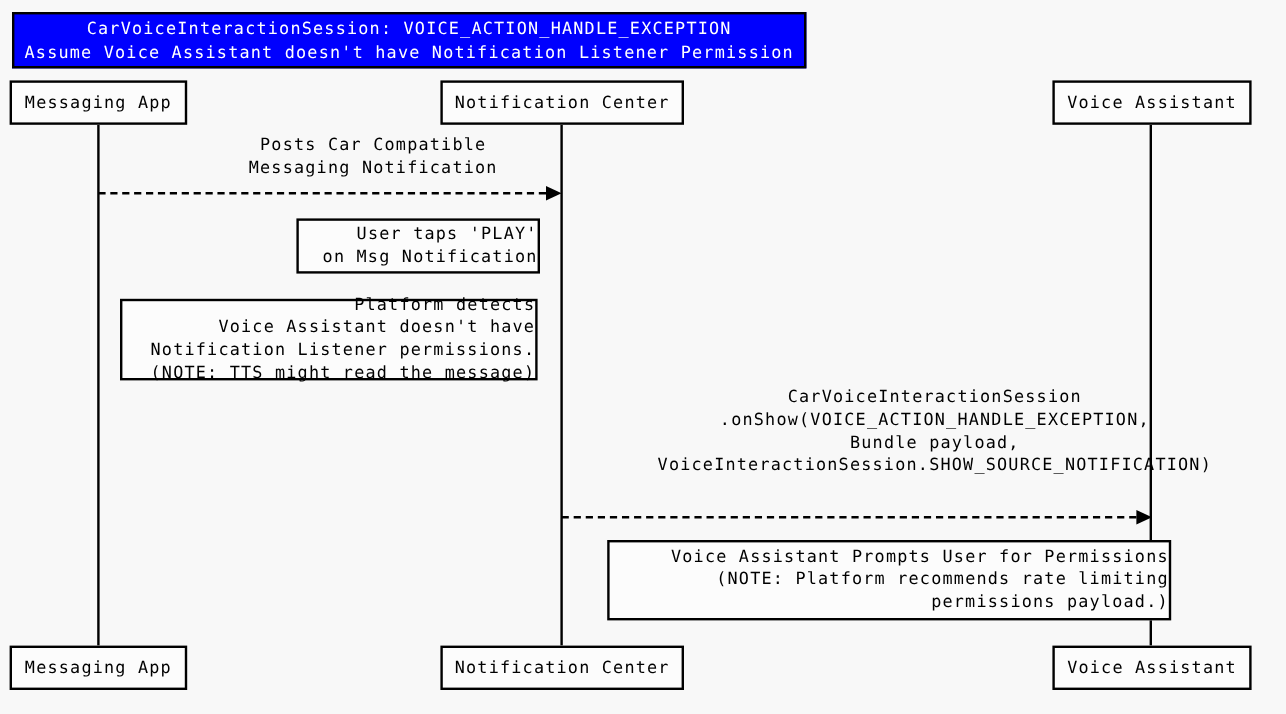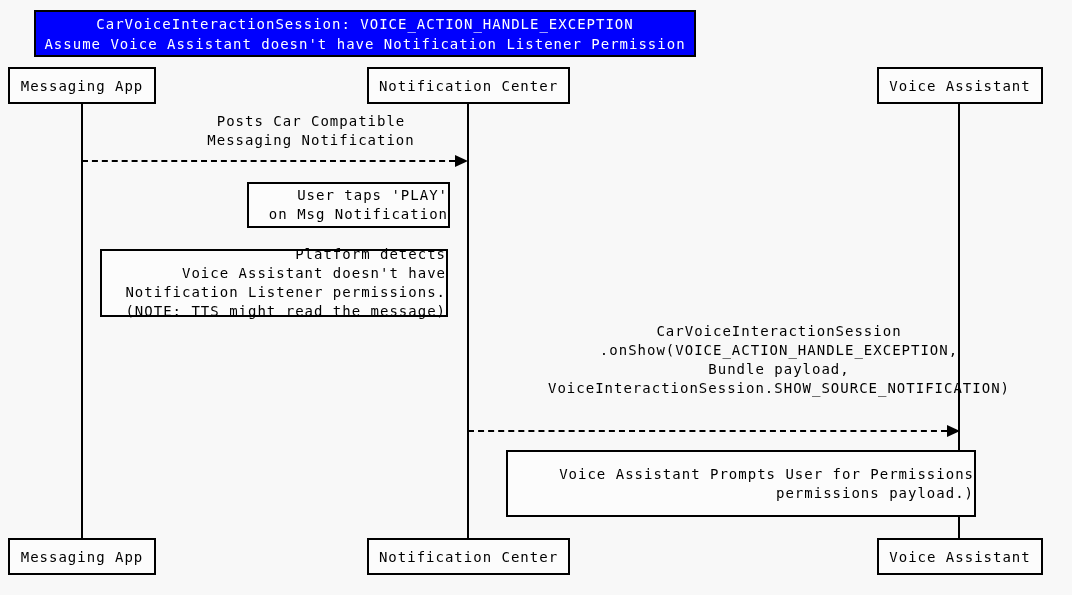--- a/index.html
+++ b/index.html
@@ -6,21 +6,21 @@
   .canvas {
     position:relative; width:1072px; height:595px;
     background:#F8F8F8; color:#000;
     font-family:"DejaVu Sans Mono","Liberation Mono",monospace;
     overflow:hidden;
   }
   .title {
     position:absolute; left:10px; top:10px; width:662px; height:47px;
     background:#0000FE; border:2px solid #000; box-sizing:border-box;
     display:flex; flex-direction:column; justify-content:center; align-items:center;
-    color:#FFFFFF; font-size:14px; letter-spacing:1px; line-height:20px; white-space:nowrap;margin-left:24px;
+    color:#FFFFFF; font-size:14px; letter-spacing:1px; line-height:20px; white-space:nowrap;
   }
   .pbox {
     position:absolute; height:37px;
     border:2px solid #000; background:#FCFCFC; box-sizing:border-box;
     display:flex; align-items:center; justify-content:center;
     font-size:14px; letter-spacing:1px; white-space:nowrap;
   }
   .lifeline { position:absolute; top:104px; height:434px; width:2px; background:#000; }
   .msg-label {
     position:absolute; text-align:center;
@@ -84,20 +84,21 @@
     <div>CarVoiceInteractionSession</div>
     <div>.onShow(VOICE_ACTION_HANDLE_EXCEPTION,</div>
     <div>Bundle payload,</div>
     <div>VoiceInteractionSession.SHOW_SOURCE_NOTIFICATION)</div>
   </div>
   <div class="arrow" style="left:468px;top:430px;width:479px"></div>
   <div class="ahead" style="left:947px;top:425px"></div>
 
   <div class="note" style="left:506px;top:450px;width:470px;height:67px">
     <div>Voice Assistant Prompts User for Permissions</div>
+    <div>(NOTE: Platform recommends rate limiting</div>
     <div>permissions payload.)</div>
   </div>
 
   <div class="pbox" style="left:8px;top:538px;width:148px">
     <span>Messaging App</span>
   </div>
   <div class="pbox" style="left:367px;top:538px;width:203px">
     <span>Notification Center</span>
   </div>
   <div class="pbox" style="left:877px;top:538px;width:166px">

